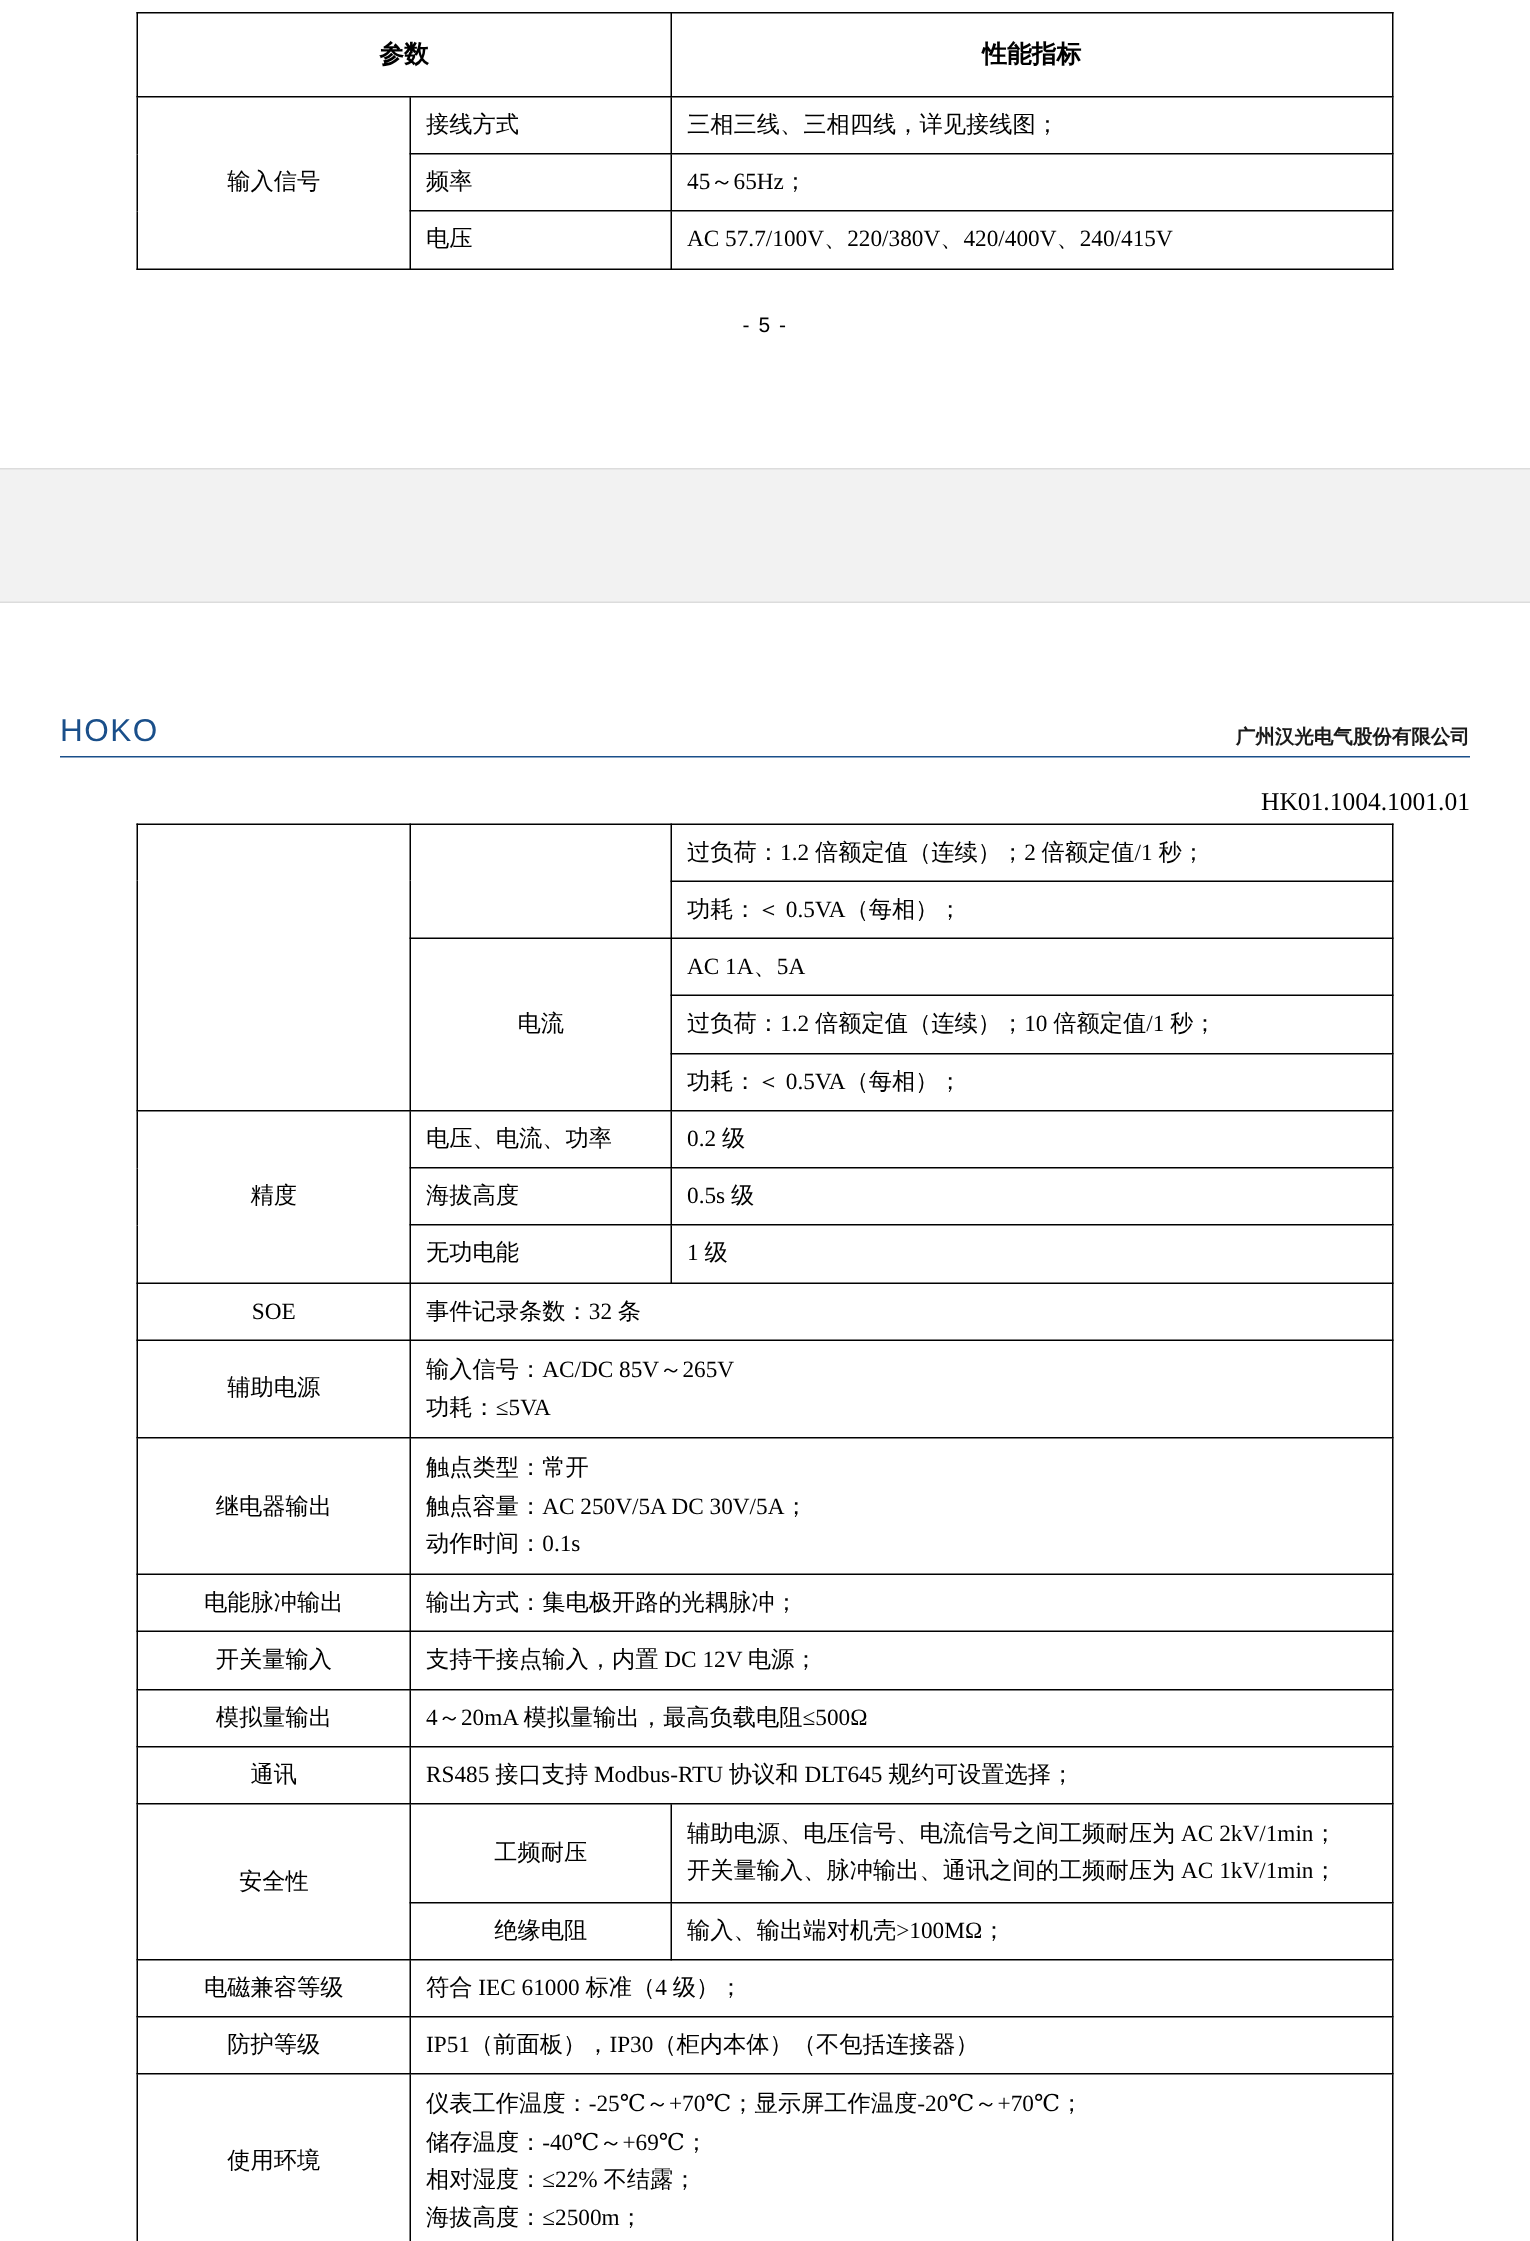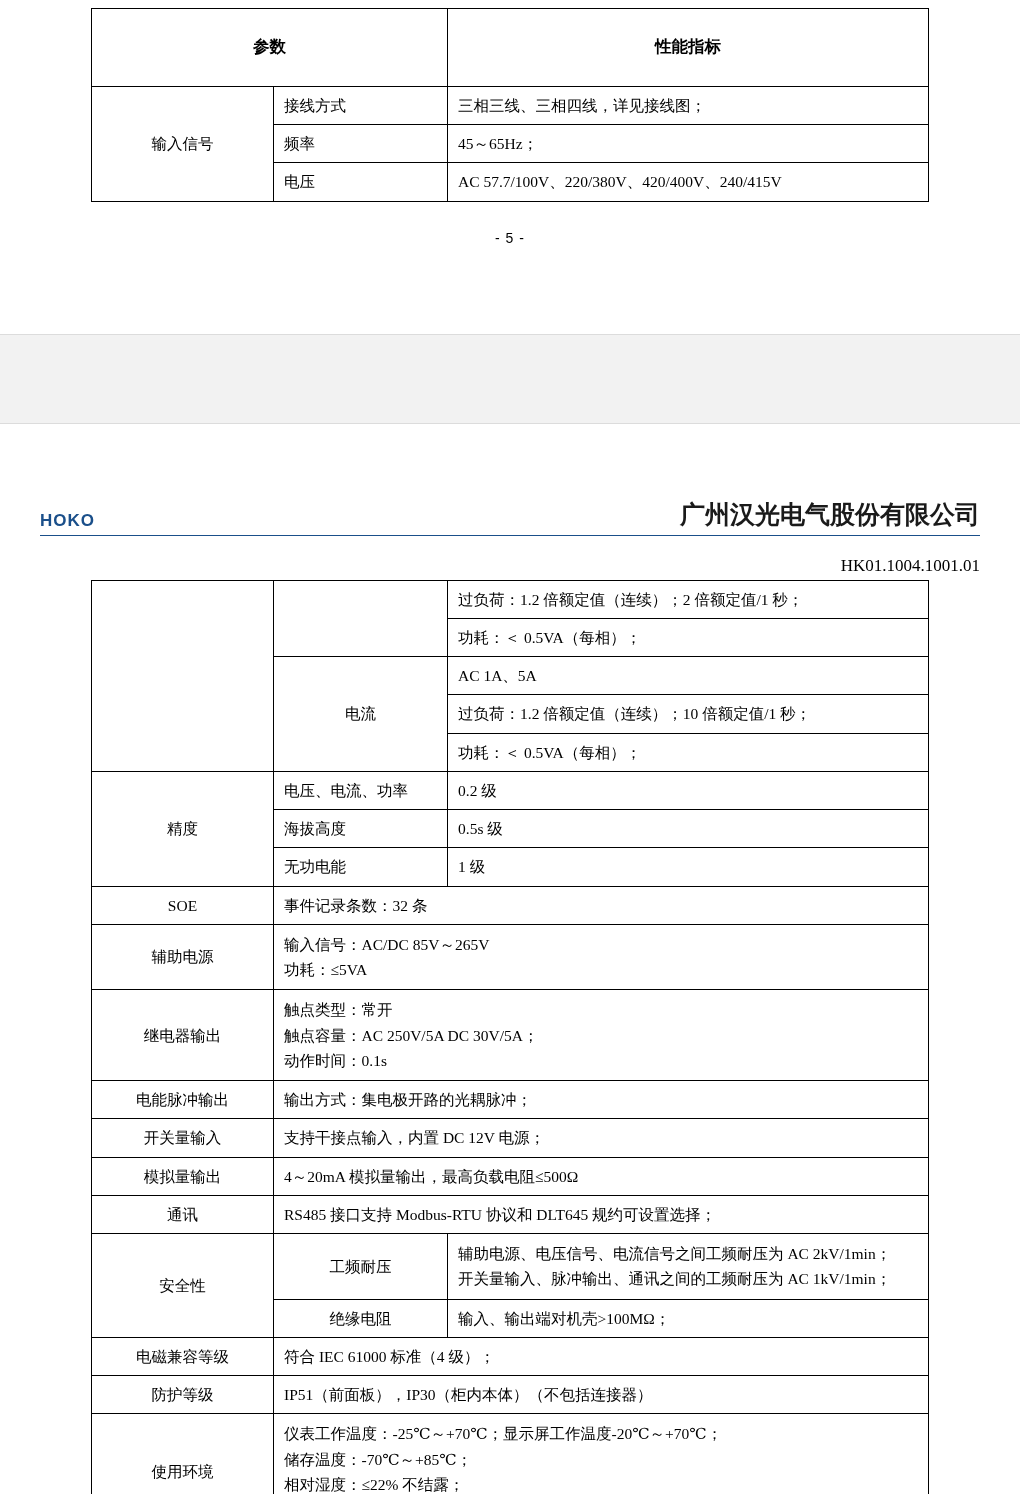--- a/index.html
+++ b/index.html
@@ -33,21 +33,21 @@
     padding: 7px 10px;
     font-size: 15.5px;
     line-height: 1.5;
     font-family: "Liberation Serif", "DejaVu Serif", serif;
     vertical-align: middle;
   }
   table.spec th {
     text-align: center;
     font-weight: bold;
     font-size: 16.5px;
-    padding: 26px 10px;
+    padding: 15px 10px;
   }
   .c-center { text-align: center; }
   .c-left { text-align: left; }
 
   .col-a { width: 182px; }
   .col-b { width: 174px; }
   .col-c { width: auto; }
 
   .pagenum {
     text-align: center;
@@ -74,27 +74,27 @@
     position: relative;
     padding-bottom: 4px;
   }
   .hdr-row {
     display: flex;
     align-items: flex-end;
     justify-content: space-between;
   }
   .logo {
     font-family: "Liberation Sans", sans-serif;
-    font-size: 17px;
-    font-weight: bold;
+    font-size: 21px;
+    font-weight: normal;
     color: #1a4f8a;
     letter-spacing: 1px;
   }
   .company {
-    font-size: 25px;
+    font-size: 13px;
     font-weight: bold;
     color: #1a1a1a;
     font-family: "DejaVu Sans", "Liberation Sans", sans-serif;
   }
   .hdr-rule {
     border-bottom: 1.5px solid #1a4f8a;
     margin-top: 4px;
   }
   .doc-code {
     text-align: right;
@@ -260,20 +260,20 @@
 
     <tr>
       <td class="c-center">防护等级</td>
       <td class="c-left" colspan="2">IP51（前面板），IP30（柜内本体）（不包括连接器）</td>
     </tr>
 
     <tr>
       <td class="c-center">使用环境</td>
       <td class="c-left multiline" colspan="2">
         <div>仪表工作温度：-25℃～+70℃；显示屏工作温度-20℃～+70℃；</div>
-        <div>储存温度：-70℃～+85℃；</div>
+        <div>储存温度：-40℃～+69℃；</div>
         <div>相对湿度：≤22% 不结露；</div>
         <div>海拔高度：≤2500m；</div>
       </td>
     </tr>
   </tbody>
     </table>
 </div>
 
 </body></html>

